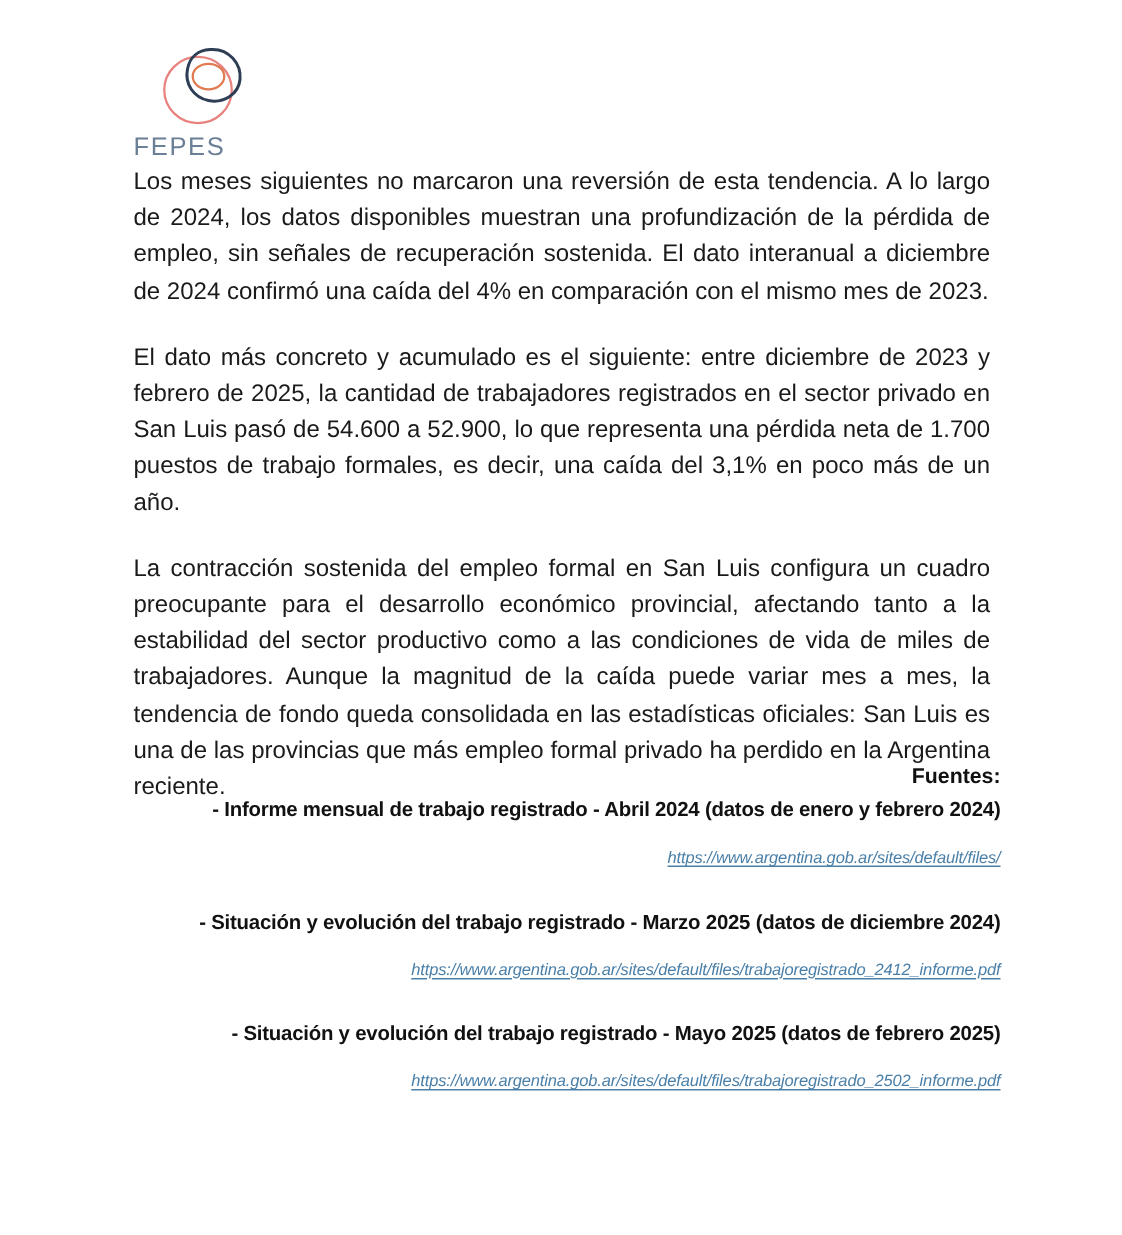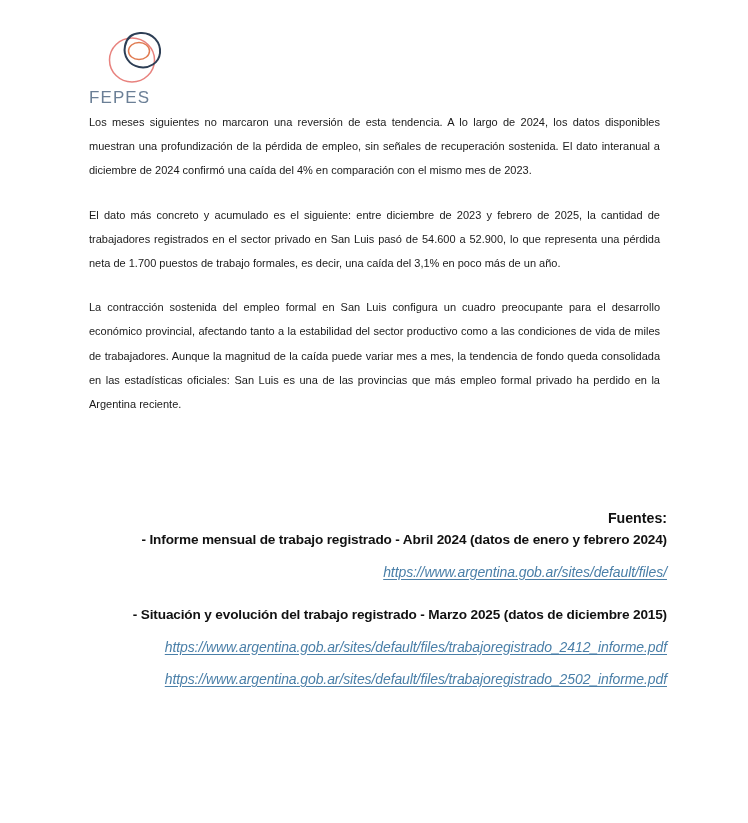--- a/index.html
+++ b/index.html
@@ -48,21 +48,21 @@
   
   .content {
     position: absolute;
     left: 89px;
     top: 110px;
     width: 571px;
   }
 
   p.para {
     margin: 0 0 20px 0;
-    font-size: 11px;
+    font-size: 16px;
     line-height: 24.2px;
     text-align: justify;
     text-justify: inter-word;
     color: #1a1a1a;
     hyphens: none;
   }
   p.para:last-of-type {
     margin-bottom: 12px;
   }
 
@@ -88,21 +88,21 @@
     color: #111111;
     margin: 0;
     letter-spacing: -0.15px;
   }
   .source-item.spaced {
     margin-top: 21px;
   }
   .source-link {
     display: block;
     margin-top: 13px;
-    font-size: 14px;
+    font-size: 11px;
     font-style: italic;
     line-height: 19.5px;
     color: #4a7fa8;
     text-decoration: underline;
     text-decoration-color: #4a7fa8;
     text-underline-offset: 2px;
     letter-spacing: -0.1px;
     word-break: break-all;
     cursor: pointer;
   }
@@ -131,23 +131,24 @@
   </div>
 
   <div class="sources">
     <p class="sources-title">Fuentes:</p>
 
     <p class="source-item">- Informe mensual de trabajo registrado - Abril 2024 (datos de enero y febrero 2024)</p>
     <span class="source-link">
       <span class="url-line">https://www.argentina.gob.ar/sites/default/files/</span>
     </span>
 
-    <p class="source-item spaced">- Situación y evolución del trabajo registrado - Marzo 2025 (datos de diciembre 2015)</p>
+    <p class="source-item spaced">- Situación y evolución del trabajo registrado - Marzo 2025 (datos de diciembre 2024)</p>
     <span class="source-link">
       <span class="url-line">https://www.argentina.gob.ar/sites/default/files/trabajoregistrado_2412_informe.pdf</span>
     </span>
 
+    <p class="source-item spaced">- Situación y evolución del trabajo registrado - Mayo 2025 (datos de febrero 2025)</p>
     <span class="source-link">
       <span class="url-line">https://www.argentina.gob.ar/sites/default/files/trabajoregistrado_2502_informe.pdf</span>
     </span>
   </div>
 
 </div>
 
 </body></html>

